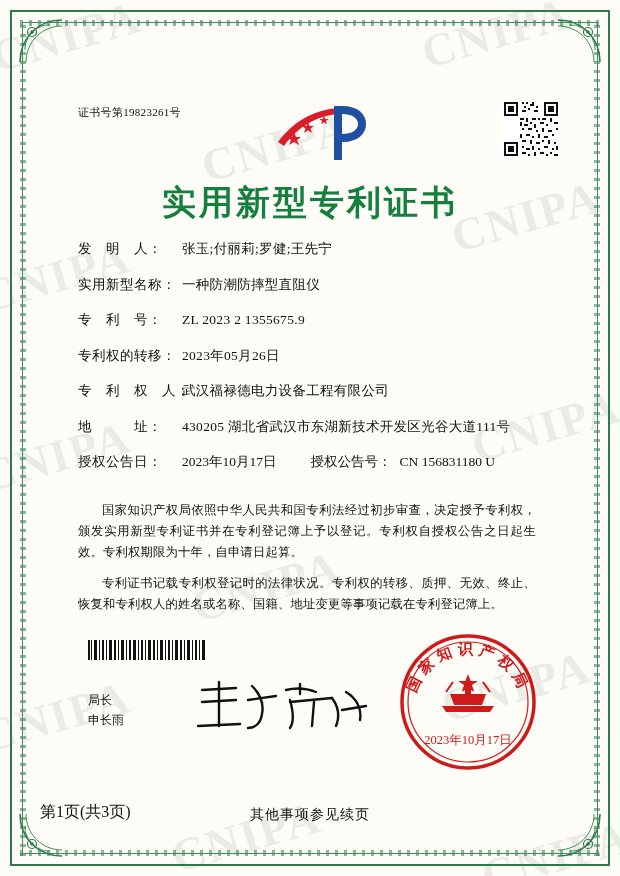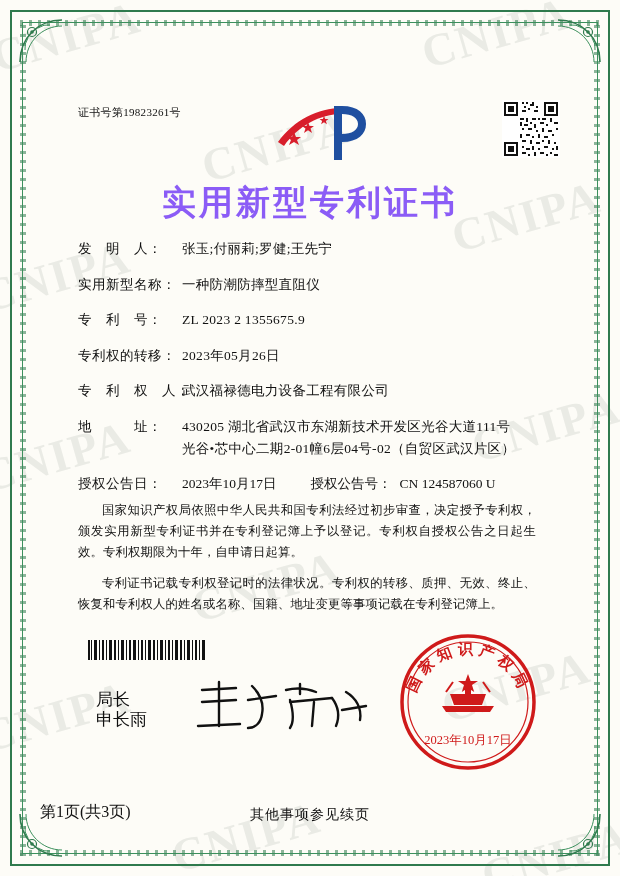--- a/index.html
+++ b/index.html
@@ -109,21 +109,21 @@
   .qr svg { display: block; }
 
   .title {
     position: absolute;
     left: 0; top: 140px;
     width: 540px;
     text-align: center;
     font-size: 34px;
     font-weight: bold;
     letter-spacing: 3px;
-    color: #8b5cf6;
+    color: #15803d;
     font-family: "Liberation Serif", "DejaVu Serif", serif;
   }
 
   .fields {
     position: absolute;
     left: 38px; top: 200px;
     width: 470px;
   }
   .field {
     display: flex;
@@ -173,22 +173,22 @@
   }
 
   .barcode {
     position: absolute;
     left: 48px; top: 600px;
     width: 118px; height: 20px;
   }
 
   .sign-block {
     position: absolute;
-    left: 56px; top: 650px;
-    font-size: 17px;
+    left: 48px; top: 650px;
+    font-size: 12px;
     color: #111;
     line-height: 20px;
   }
 
   .signature {
     position: absolute;
     left: 150px; top: 640px;
     width: 190px; height: 54px;
   }
 
@@ -405,29 +405,28 @@
 
       <div class="field">
         <div class="lbl">专　利　权　人：</div>
         <div class="val">武汉福禄德电力设备工程有限公司</div>
       </div>
 
       <div class="field">
         <div class="lbl">地　　　址：</div>
         <div class="val">
           <span>430205 湖北省武汉市东湖新技术开发区光谷大道111号</span>
-          <span class="line2">光谷•芯中心二期2-01幢6层04号-02（自贸区武汉片区）</span>
         </div>
       </div>
 
       <div class="field inline-two">
         <div class="lbl">授权公告日：</div>
         <div>2023年10月17日</div>
         <div class="lbl2">授权公告号：</div>
-        <div class="val2">CN 124587060 U</div>
+        <div class="val2">CN 156831180 U</div>
       </div>
 
     </div>
 
     <div class="paras">
       <p>国家知识产权局依照中华人民共和国专利法经过初步审查，决定授予专利权，颁发实用新型专利证书并在专利登记簿上予以登记。专利权自授权公告之日起生效。专利权期限为十年，自申请日起算。</p>
       <p>专利证书记载专利权登记时的法律状况。专利权的转移、质押、无效、终止、恢复和专利权人的姓名或名称、国籍、地址变更等事项记载在专利登记簿上。</p>
     </div>
 
     <div class="barcode">

